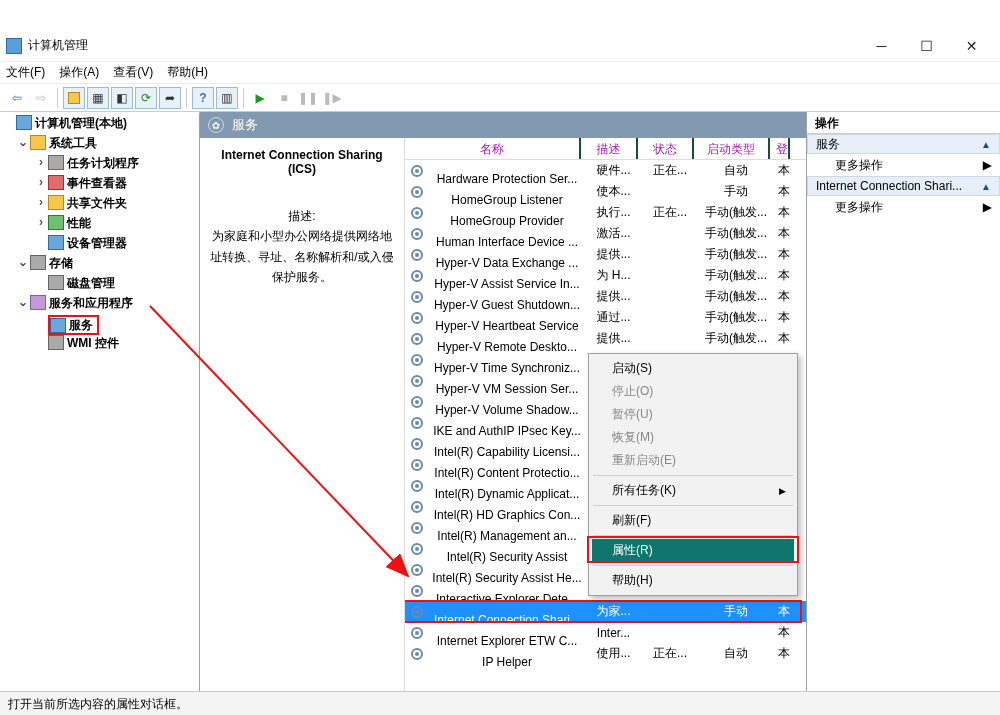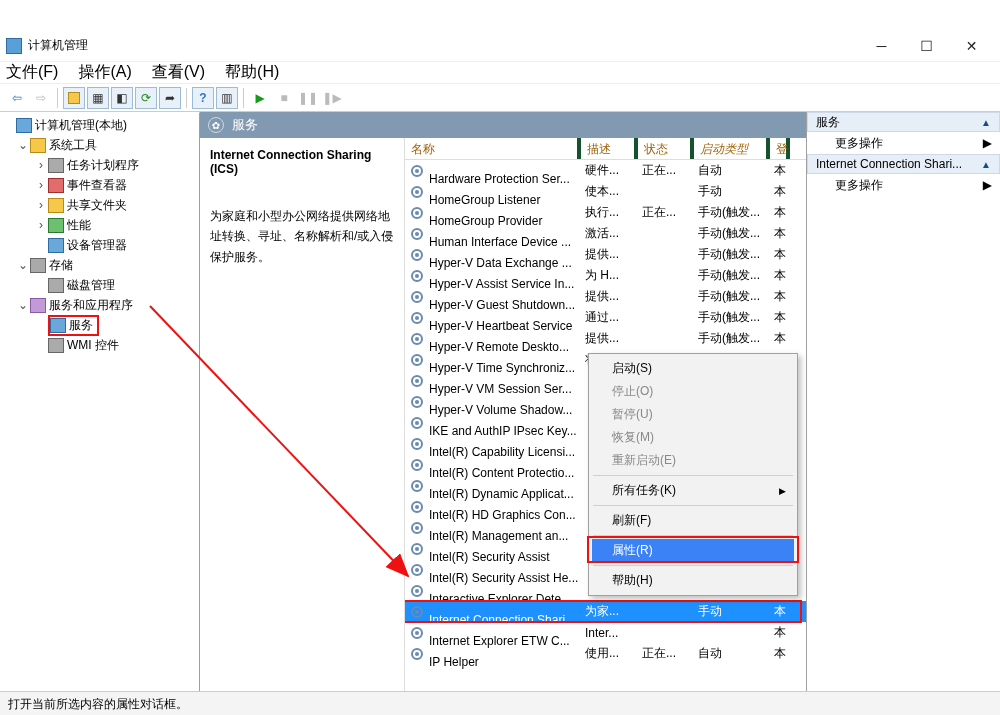--- a/index.html
+++ b/index.html
@@ -5,66 +5,66 @@
   * { box-sizing: border-box; font-family: "Segoe UI", "Microsoft YaHei", sans-serif; }
   body { margin: 0; background: #fff; width: 1000px; height: 715px; overflow: hidden; position: relative; }
 
   
   .titlebar { height: 32px; display:flex; align-items:center; padding:0 6px; font-size:12px; border-bottom:1px solid #eee;margin-top:30px; }
   .titlebar .app-icon { width:16px; height:16px; margin-right:6px; background:#5aa0d8; border:1px solid #2d6ca2; }
   .titlebar .spacer { flex:1; }
   .winbtn { width:45px; height:30px; display:flex; align-items:center; justify-content:center; font-size:14px; color:#222; }
 
   
-  .menubar { height:22px; display:flex; align-items:center; padding:0 6px; font-size:16px; border-bottom:1px solid #eee; gap:20px; }
+  .menubar { height:22px; display:flex; align-items:center; padding:0 6px; font-size:12px; border-bottom:1px solid #eee; gap:14px; }
 
   
   .toolbar { height:28px; display:flex; align-items:center; padding:2px 6px; border-bottom:1px solid #ccc; gap:2px; }
   .tbtn { width:22px; height:22px; border:1px solid transparent; display:flex; align-items:center; justify-content:center; font-size:12px; color:#333; }
   .tbtn.framed { border:1px solid #9bbbd6; background:#e8f0fa; }
   .tsep { width:1px; height:20px; background:#ccc; margin:0 3px; }
 
   
   .main { display:flex; height:608px; }
   .left-panel { width:200px; border-right:1px solid #a0a0a0; border-top:1px solid #fff; font-size:12px; background:#fff; overflow:hidden; }
   .tree { padding:2px 0; }
-  .tree-row { display:flex; align-items:center; height:20px; white-space:nowrap; }
+  .tree-row { display:flex; height:20px; white-space:nowrap;font-weight:bold; }
   .tree-row .arrow { width:14px; text-align:center; color:#555; }
   .tree-row .arrow.hidden { visibility:hidden; }
   .tree-row .ticon { width:16px; height:15px; margin-right:3px; display:inline-block; }
   .lv0 { padding-left:2px; }
   .lv1 { padding-left:16px; }
   .lv2 { padding-left:34px; }
   .yellow { background:#f5c84c; border:1px solid #b88a18; }
   .blue { background:#6aa7da; border:1px solid #2e6ca2; }
   .red { background:#e06c6c; border:1px solid #a03030; }
   .grey { background:#aaa; border:1px solid #666; }
   .green { background:#6cc070; border:1px solid #2e7a32; }
   .purple { background:#c29ad6; border:1px solid #8a5aa6; }
 
   .highlight-box { border:2px solid #e11; padding:0 4px 0 0; display:inline-block; }
 
   
   .center { flex:1; display:flex; flex-direction:column; border-right:1px solid #a0a0a0; position:relative; }
   .center-header { height:26px; background:#829ab1; color:#fff; display:flex; align-items:center; padding:0 8px; font-size:13px; gap:8px; }
   .center-header .hicon { width:16px; height:16px; border:1px solid rgba(255,255,255,.6); border-radius:50%; display:flex; align-items:center; justify-content:center; font-size:10px; }
 
-  .center-body { flex:1; display:flex; overflow:hidden; }
+  .center-body { flex:1; display:flex; overflow:hidden;text-align:center; }
   .detail-pane { width:205px; border-right:1px solid #ddd; padding:10px 10px; font-size:12px; }
   .detail-pane h4 { margin:0 0 18px 0; font-size:12px; font-weight:bold; }
   .detail-pane a { color:#0a57c2; text-decoration:underline; }
   .detail-pane .desc { margin-top:30px; line-height:1.7; }
 
   .list-pane { flex:1; overflow:hidden; font-size:12px; position:relative; }
   .list-header { display:flex; height:22px; border-bottom:1px solid #ddd; background:#fff; }
-  .list-header div { border-right:4px solid #14532d; padding:3px 6px; color:#a16207; }
+  .list-header div { border-right:2px solid #14532d; padding:3px 6px; color:#a21caf; }
   .col-name { width:176px; }
   .col-desc { width:57px; }
   .col-status { width:56px; }
-  .col-start { width:76px;font-style:italic; }
+  .col-start { width:76px; }
   .col-more { width:20px; }
   .list-rows { }
   .srow { display:flex; height:21px; align-items:center; position:relative; }
   .srow.selected { background:#1e90ff; color:#fff; }
   .srow .gear { width:16px; height:16px; margin:0 4px; flex-shrink:0; }
   .srow .c-name { width:156px; overflow:hidden; text-overflow:ellipsis; white-space:nowrap;margin-top:16px; }
   .srow .c-desc { width:57px; overflow:hidden; white-space:nowrap; }
   .srow .c-status { width:56px; overflow:hidden; white-space:nowrap; }
   .srow .c-start { width:76px; overflow:hidden; white-space:nowrap; }
   .srow .c-more { width:20px; overflow:hidden; white-space:nowrap; }
@@ -78,21 +78,21 @@
   .right-panel { width:193px; font-size:12px; background:#fff; }
   .right-panel .rhdr { height:22px; background:#fff; border-bottom:1px solid #ccc; padding:3px 8px; font-weight:bold; }
   .rgroup { background:#e6eef7; border:1px solid #cdd9e8; height:20px; display:flex; align-items:center; padding:0 8px; justify-content:space-between; }
   .rarrow { color:#1a4a8a; font-size:10px; }
   .ritem { height:22px; display:flex; align-items:center; padding-left:28px; justify-content:space-between; padding-right:8px; }
 
   
   .context-menu { position:absolute; left:588px; top:353px; width:210px; background:#f2f2f2; border:1px solid #a0a0a0; box-shadow:3px 3px 6px rgba(0,0,0,.25); padding:3px; font-size:12px; z-index:10; }
   .cm-item { height:23px; display:flex; align-items:center; padding:0 20px; position:relative; }
   .cm-item.disabled { color:#888; }
-  .cm-item.hover { background:#3b82f6; color:#fff; }
+  .cm-item.hover { background:#0f766e; color:#fff; }
   .cm-item .sub { position:absolute; right:8px; font-size:9px; }
   .cm-sep { height:1px; background:#d0d0d0; margin:3px 1px; }
   .cm-highlight { position:absolute; left:-2px; right:-2px; height:27px; border:2px solid #e11; top:182px; pointer-events:none; }
 
   
   svg.arrow-ann { position:absolute; left:0; top:0; pointer-events:none; z-index:5; }
 
   
   .statusbar { height:24px; border-top:1px solid #ccc; font-size:12px; padding:4px 8px; position:absolute; bottom:0; left:0; right:0; background:#f4f4f4; }
 </style>
@@ -204,20 +204,21 @@
 
   <div class="center">
     <div class="center-header">
       <span class="hicon">✿</span>
       <span>服务</span>
     </div>
     <div class="center-body">
       <div class="detail-pane">
         <h4>Internet Connection Sharing (ICS)</h4>
         <div class="desc">
+          <div>描述:</div>
           <div>为家庭和小型办公网络提供网络地址转换、寻址、名称解析和/或入侵保护服务。</div>
         </div>
       </div>
       <div class="list-pane">
         <div class="list-header">
           <div class="col-name">名称</div>
           <div class="col-desc">描述</div>
           <div class="col-status">状态</div>
           <div class="col-start">启动类型</div>
           <div class="col-more">登</div>
@@ -491,20 +492,21 @@
           </div>
       </div>
     </div>
     <div class="tabs-bottom">
       <div class="tab">扩展</div>
       <div class="tab inactive">标准</div>
     </div>
   </div>
 
   <div class="right-panel">
+    <div class="rhdr">操作</div>
     <div class="rgroup">
         <span>服务</span>
         <span class="rarrow">▲</span>
       </div>
     <div class="ritem">
         <span>更多操作</span>
         <span>▶</span>
       </div>
     <div class="rgroup">
         <span>Internet Connection Shari...</span>

